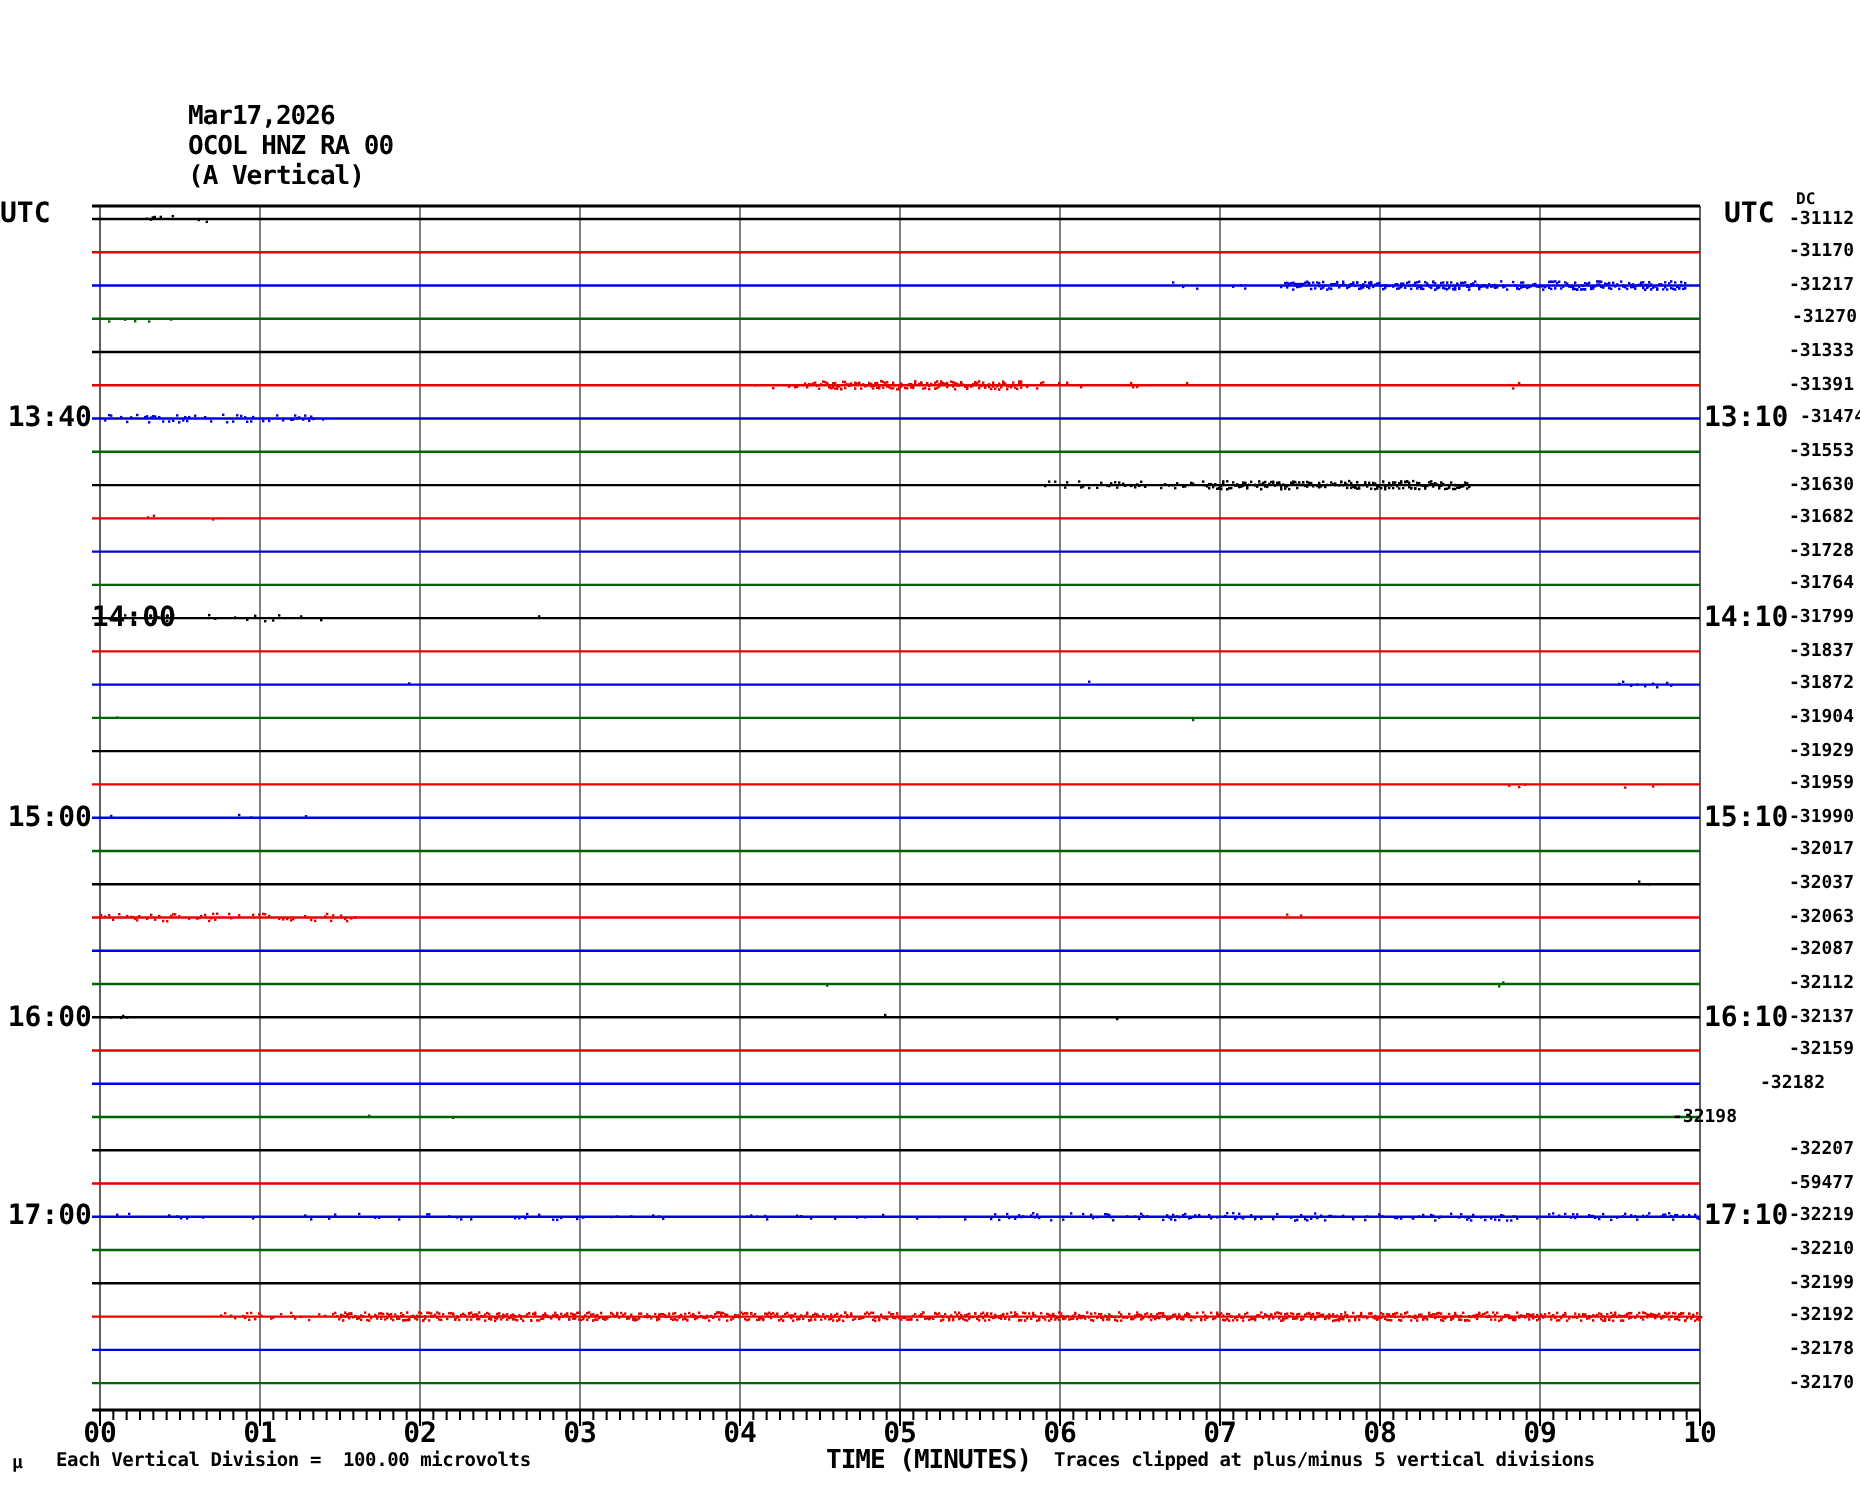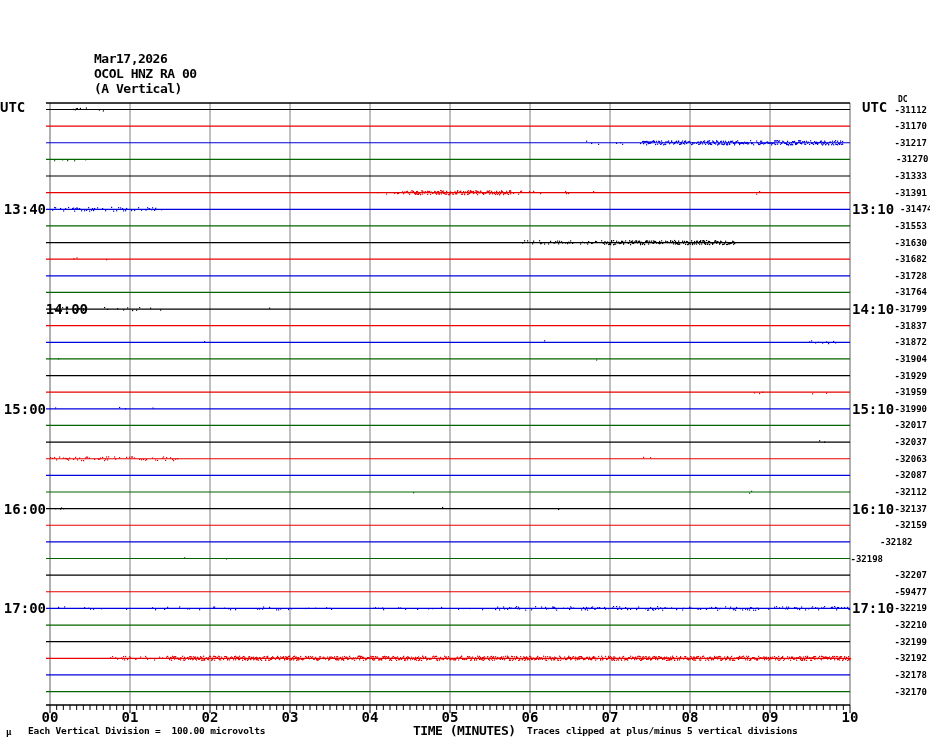--- a/index.html
+++ b/index.html
@@ -2368,21 +2368,21 @@
       <div class="abs dc-val" style="left: 880px; top: 388.21px; width: 47px; text-align: right;">-31959</div>
       <div class="abs dc-val" style="left: 880px; top: 404.84px; width: 47px; text-align: right;">-31990</div>
       <div class="abs dc-val" style="left: 880px; top: 421.47px; width: 47px; text-align: right;">-32017</div>
       <div class="abs dc-val" style="left: 880px; top: 438.1px; width: 47px; text-align: right;">-32037</div>
       <div class="abs dc-val" style="left: 880px; top: 454.73px; width: 47px; text-align: right;">-32063</div>
       <div class="abs dc-val" style="left: 880px; top: 471.36px; width: 47px; text-align: right;">-32087</div>
       <div class="abs dc-val" style="left: 880px; top: 487.99px; width: 47px; text-align: right;">-32112</div>
       <div class="abs dc-val" style="left: 880px; top: 504.62px; width: 47px; text-align: right;">-32137</div>
       <div class="abs dc-val" style="left: 880px; top: 521.25px; width: 47px; text-align: right;">-32159</div>
       <div class="abs dc-val" style="left: 880px; top: 537.88px; width: 47px; text-align: left;">-32182</div>
-      <div class="abs dc-val" style="left: 836px; top: 554.51px; width: 47px; text-align: right;">-32198</div>
+      <div class="abs dc-val" style="left: 836px; top: 554.51px; width: 47px; text-align: left;">-32198</div>
       <div class="abs dc-val" style="left: 880px; top: 571.14px; width: 47px; text-align: right;">-32207</div>
       <div class="abs dc-val" style="left: 880px; top: 587.77px; width: 47px; text-align: right;">-59477</div>
       <div class="abs dc-val" style="left: 880px; top: 604.4px; width: 47px; text-align: right;">-32219</div>
       <div class="abs dc-val" style="left: 880px; top: 621.03px; width: 47px; text-align: right;">-32210</div>
       <div class="abs dc-val" style="left: 880px; top: 637.66px; width: 47px; text-align: right;">-32199</div>
       <div class="abs dc-val" style="left: 880px; top: 654.29px; width: 47px; text-align: right;">-32192</div>
       <div class="abs dc-val" style="left: 880px; top: 670.92px; width: 47px; text-align: right;">-32178</div>
       <div class="abs dc-val" style="left: 880px; top: 687.55px; width: 47px; text-align: right;">-32170</div>
     </div>
   <div id="x-labels">

